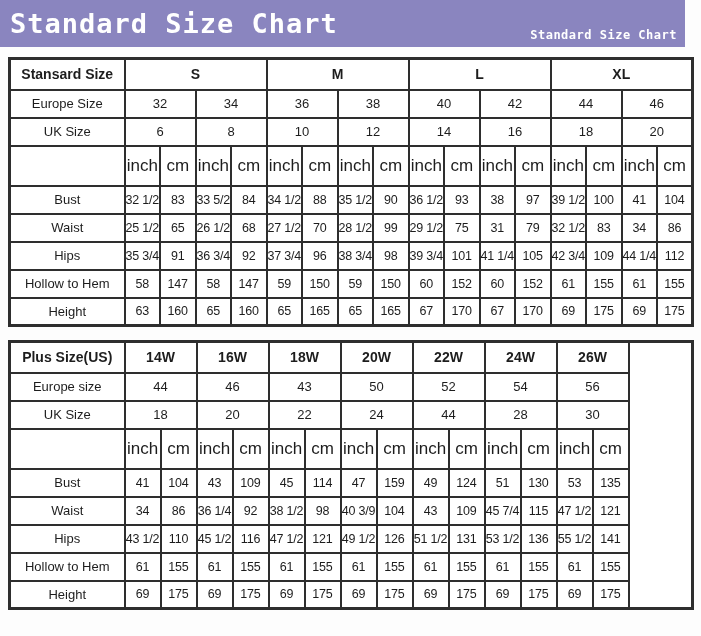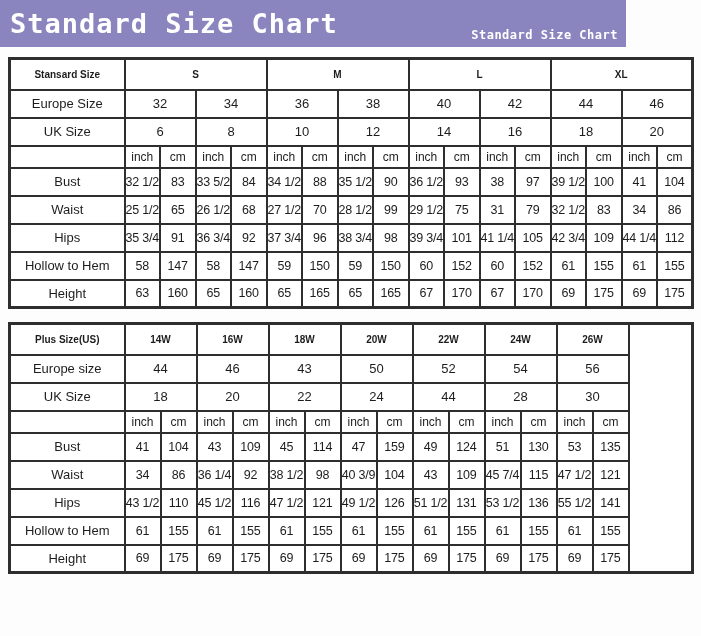--- a/index.html
+++ b/index.html
@@ -4,21 +4,21 @@
 <style>
   * { box-sizing: border-box; }
   html, body { margin: 0; padding: 0; }
   body {
     width: 701px; height: 636px;
     background: #fdfdfd;
     font-family: "Liberation Sans", sans-serif;
     overflow: hidden;
   }
   .header-bar {
-    height: 47px; width: 626px;
+    height: 47px; width: 685px;
     background: var(--header-bg, #8a85bf);
     position: relative;
   }
   .header-title {
     font-family: "DejaVu Sans Mono", monospace;
     font-weight: bold; color: #fff;
     font-size: 27px; line-height: 47px;
     padding-left: 10px; letter-spacing: 1px;
     white-space: nowrap;
   }
@@ -37,23 +37,23 @@
   .std-table { margin-top: 10px; }
   .plus-table { margin-top: 13px; }
   td, th {
     border: 2px solid var(--border-c, #2e2e2e);
     text-align: center; vertical-align: middle;
     padding: 0; height: 28px;
     font-size: 13px; color: #1d1d1d;
     white-space: nowrap; overflow: visible;
     font-weight: normal; background: #fff;
   }
-  th { font-weight: bold; font-size: 10px; }
+  th { font-weight: bold; font-size: 14px; }
   tr.group-row td, tr.group-row th { height: 31px; }
-  tr.unit-row td { height: 22px; font-size: 12px; margin-top: 36px; }
+  tr.unit-row td { height: 40px; font-size: 17px; margin-top: 36px; }
   td[data-name="measure-value-cell"] { font-size: 12.5px; letter-spacing: -0.2px; }
   td[data-name="empty-trailing-cell"] { background: #fff; }
 </style>
 </head>
 <body>
 
 <div class="header-bar" data-name="header-bar">
   <div class="header-title" data-name="page-title">Standard Size Chart</div>
   <div class="header-sub" data-name="page-subtitle">Standard Size Chart</div>
 </div>

